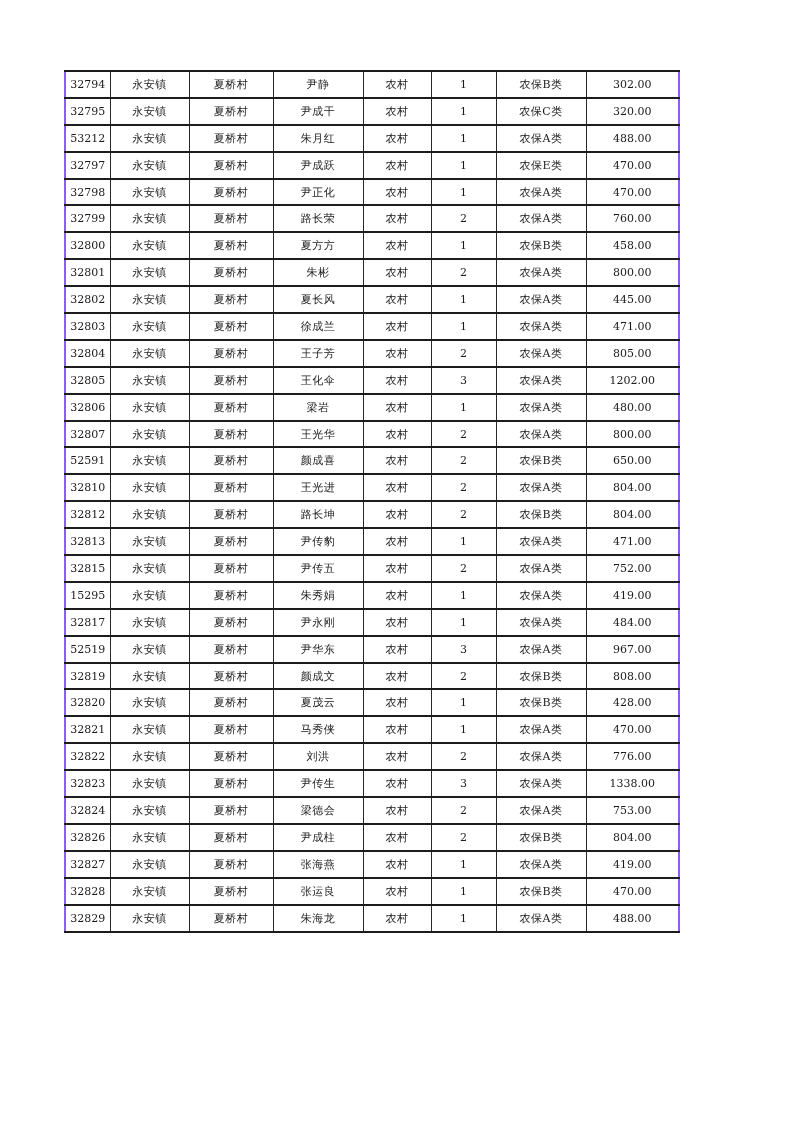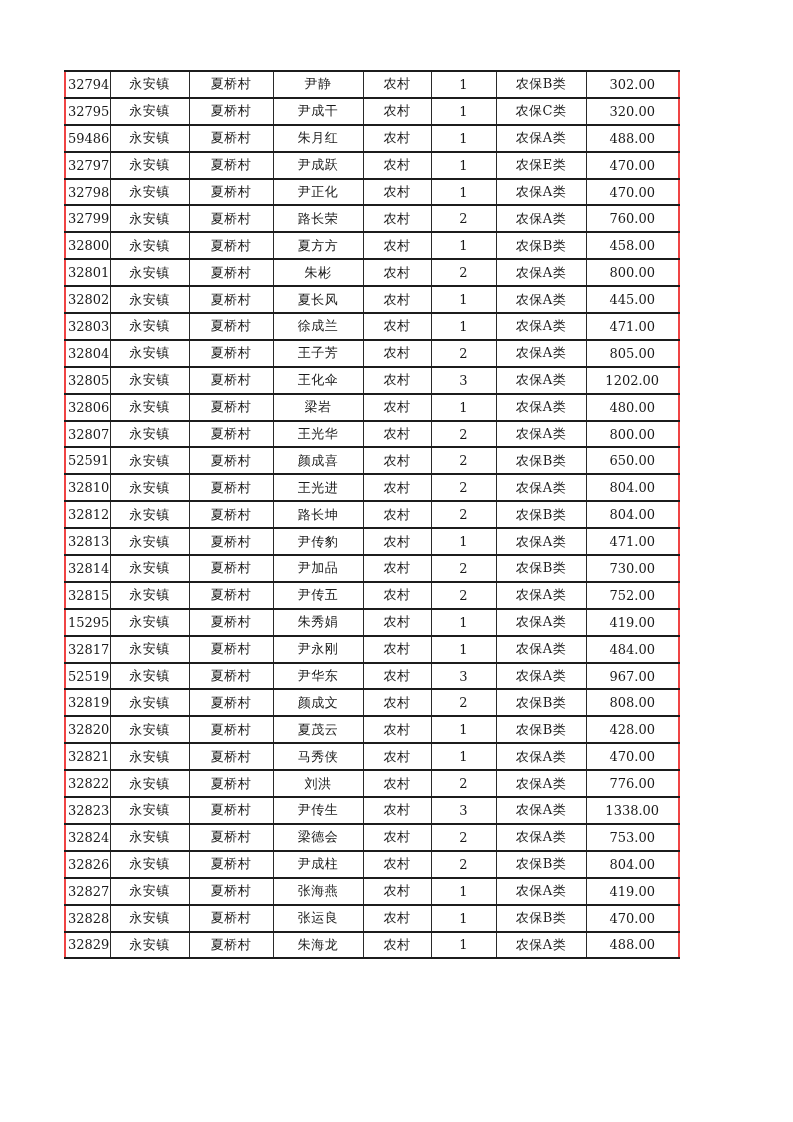--- a/index.html
+++ b/index.html
@@ -14,22 +14,22 @@
     font-family: "DejaVu Serif", "Liberation Serif", serif;
     color: #1a1a1a;
   }
   .sheet-table {
     position: absolute;
     left: 64px;
     top: 70px;
     width: 614px;
     border-collapse: collapse;
     table-layout: fixed;
-    border: 2px solid #ef4444;
-    font-size: 13px;
+    border: 2px solid #8b5cf6;
+    font-size: 11px;
   }
   .sheet-table td {
     border-left: 1px solid #2a2a2a;
     border-right: 1px solid #2a2a2a;
     border-top: 2px solid #1c1c1c;
     border-bottom: 2px solid #1c1c1c;
     height: 24.9px; 
     text-align: center;
     vertical-align: middle;
     white-space: nowrap;
@@ -70,21 +70,21 @@
     <td class="num">32795</td>
     <td>永安镇</td>
     <td>夏桥村</td>
     <td>尹成干</td>
     <td>农村</td>
     <td class="num">1</td>
     <td>农保C类</td>
     <td class="num">320.00</td>
   </tr>
       <tr>
-    <td class="num">59486</td>
+    <td class="num">53212</td>
     <td>永安镇</td>
     <td>夏桥村</td>
     <td>朱月红</td>
     <td>农村</td>
     <td class="num">1</td>
     <td>农保A类</td>
     <td class="num">488.00</td>
   </tr>
       <tr>
     <td class="num">32797</td>
@@ -228,30 +228,20 @@
   </tr>
       <tr>
     <td class="num">32813</td>
     <td>永安镇</td>
     <td>夏桥村</td>
     <td>尹传豹</td>
     <td>农村</td>
     <td class="num">1</td>
     <td>农保A类</td>
     <td class="num">471.00</td>
-  </tr>
-      <tr>
-    <td class="num">32814</td>
-    <td>永安镇</td>
-    <td>夏桥村</td>
-    <td>尹加品</td>
-    <td>农村</td>
-    <td class="num">2</td>
-    <td>农保B类</td>
-    <td class="num">730.00</td>
   </tr>
       <tr>
     <td class="num">32815</td>
     <td>永安镇</td>
     <td>夏桥村</td>
     <td>尹传五</td>
     <td>农村</td>
     <td class="num">2</td>
     <td>农保A类</td>
     <td class="num">752.00</td>

